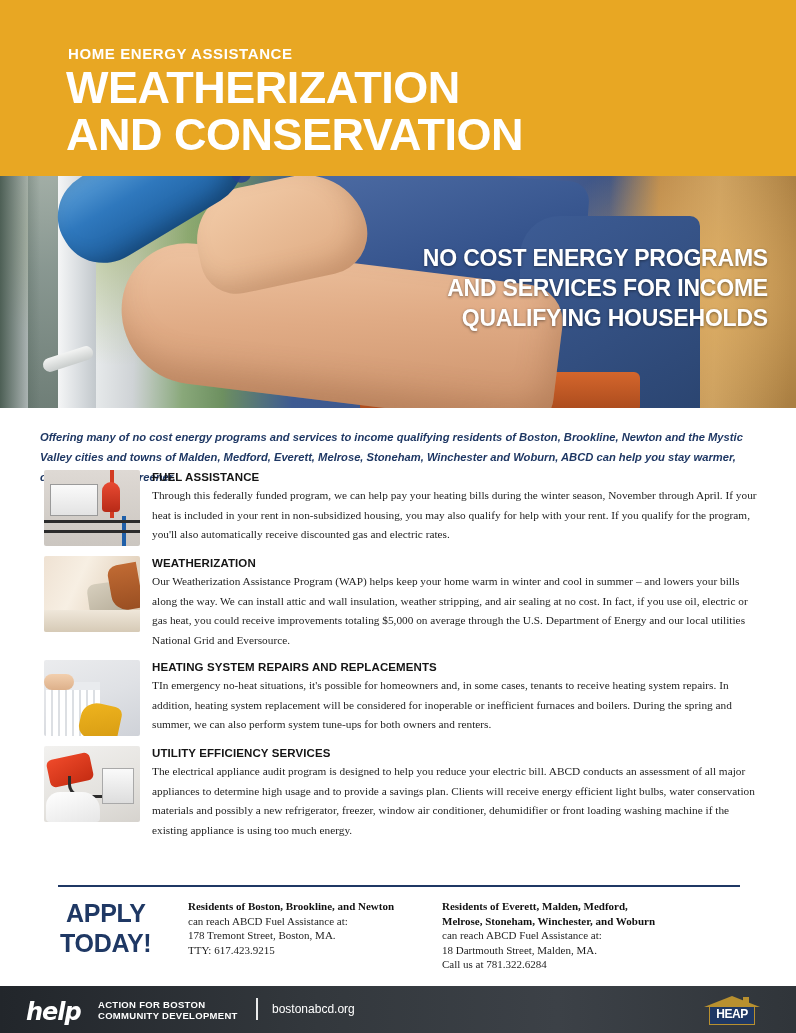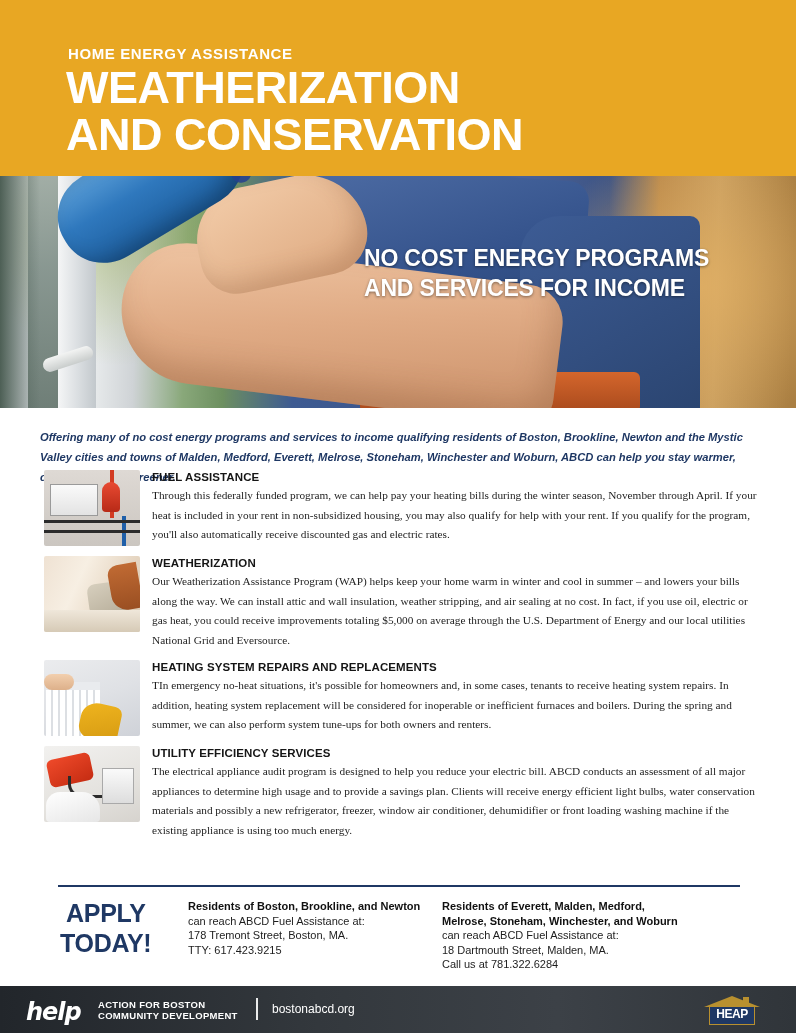--- a/index.html
+++ b/index.html
@@ -165,21 +165,21 @@
     width: 404px;
     font-size: 23px;
     line-height: 30px;
     font-weight: bold;
     color: #ffffff;
     text-shadow: 0 1px 3px rgba(0,0,0,.45);
     font-family: "Liberation Sans", sans-serif;
     letter-spacing: -0.2px;
     z-index: 5;
   }
-  .hero-overlay span { display: block; }
+  .hero-overlay span { display: block; text-align: right; }
 
   
   .intro {
     position: absolute;
     left: 40px; top: 427px;
     width: 722px;
     font-style: italic;
     font-weight: bold;
     font-size: 11.2px;
     line-height: 20px;
@@ -353,21 +353,21 @@
   }
   .apply-word span { display: block; }
   .apply-word .w2 { margin-left: -6px; }
 
   .contact {
     position: absolute;
     top: 899px;
     font-size: 11px;
     line-height: 14.6px;
     color: #1d1d1d;
-    font-family: Liberation Sans, sans-serif;
+    font-family: Liberation Serif, serif;
   }
   .contact.col1 { left: 188px; width: 270px; }
   .contact.col2 { left: 442px; width: 290px; }
   .contact b { font-size: 11px; color: #111111; }
   .contact .ln { display: block; }
 
   
   .footer {
     position: absolute;
     left: 0; top: 986px;
@@ -468,20 +468,21 @@
     <div class="hero-hand-upper"></div>
     <div class="hero-tube">
       <div class="hero-tube-band"></div>
     </div>
     <div class="hero-nozzle"></div>
     <div class="hero-fade-left"></div>
   </div>
   <div class="hero-overlay">
     <span>NO COST ENERGY PROGRAMS</span>
     <span>AND SERVICES FOR INCOME</span>
+    <span>QUALIFYING HOUSEHOLDS</span>
   </div>
 
   <div class="intro">Offering many of no cost energy programs and services to income qualifying residents of Boston, Brookline, Newton and the Mystic Valley cities and towns of Malden, Medford, Everett, Melrose, Stoneham, Winchester and Woburn, ABCD can help you stay warmer, cooler, safer and greener.</div>
 
   <div class="sections">
 
     <div class="section">
       <div class="thumb t-boiler">
         <div class="redpipe"></div>
         <div class="pipes"></div>

